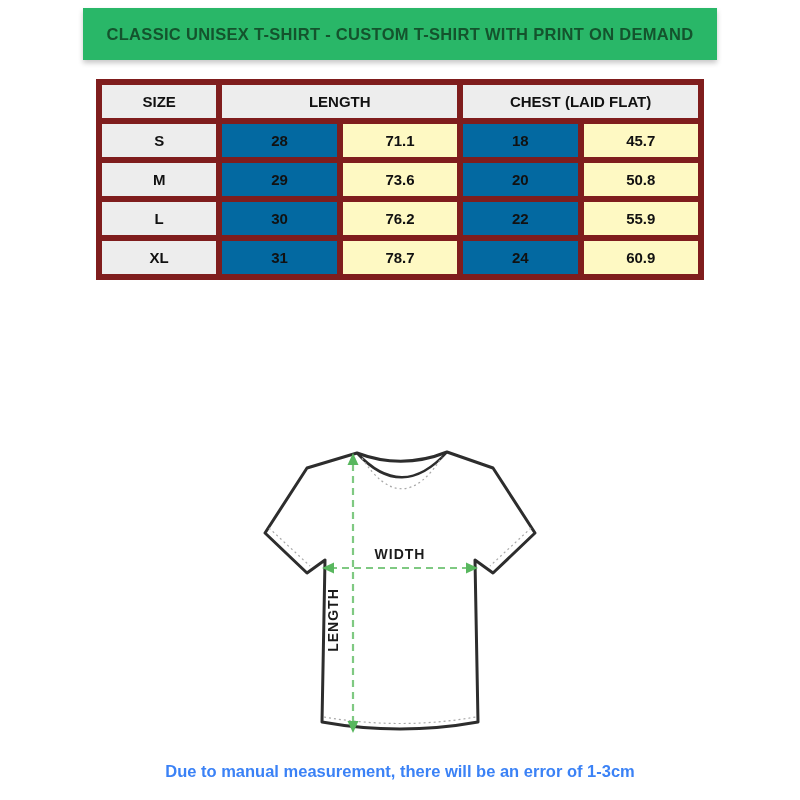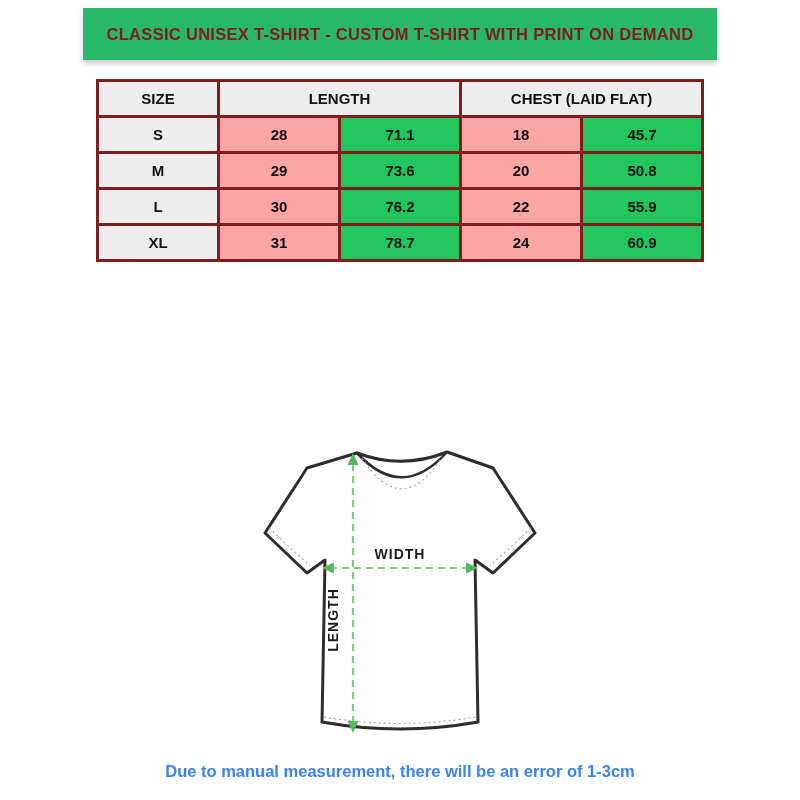--- a/index.html
+++ b/index.html
@@ -2,41 +2,41 @@
 <html><head>
 <meta charset="utf-8">
 <style>
   html,body { margin:0; padding:0; background:#ffffff; }
   body {
     width:800px; height:800px; position:relative; overflow:hidden;
     font-family:"Liberation Sans", sans-serif;
   }
   .banner {
     position:absolute; left:83px; top:8px; width:634px; height:52px;
-    background:#29b768; color:#7f1d1d;
+    background:#29b768; color:#14532d;
     display:flex; align-items:center; justify-content:center;
     font-weight:bold; font-size:16.5px; letter-spacing:0.3px;
     box-shadow:0 3px 5px rgba(0,0,0,0.22);
     text-align:center; white-space:nowrap;
   }
   table.size-table {
     position:absolute; left:96px; top:79px; width:608px;
     border-collapse:collapse; table-layout:fixed;
     border:2px solid #333333;
   }
   .size-table th, .size-table td {
-    border:3px solid #7f1d1d;
+    border:6px solid #7f1d1d;
     height:33px; padding:0;
     text-align:center; vertical-align:middle;
     font-weight:bold; font-size:15px; color:#111111;
   }
   .size-table thead th { background:#ededed; }
   .size-table tbody th { background:#ededed; }
-  .size-table td.cell-in { background:#fca5a5;text-align:center; }
-  .size-table td.cell-cm { background:#22c55e; }
+  .size-table td.cell-in { background:#0369a1;text-align:center; }
+  .size-table td.cell-cm { background:#fef9c3; }
   .shirt-wrap { position:absolute; left:250px; top:440px; width:300px; height:315px; }
   .footnote {
     position:absolute; left:0; top:762px; width:800px;
     text-align:center; color:#3b82f6; font-weight:bold; font-size:16.5px;
   }
 </style>
 </head>
 <body>
 
 <div class="banner">

